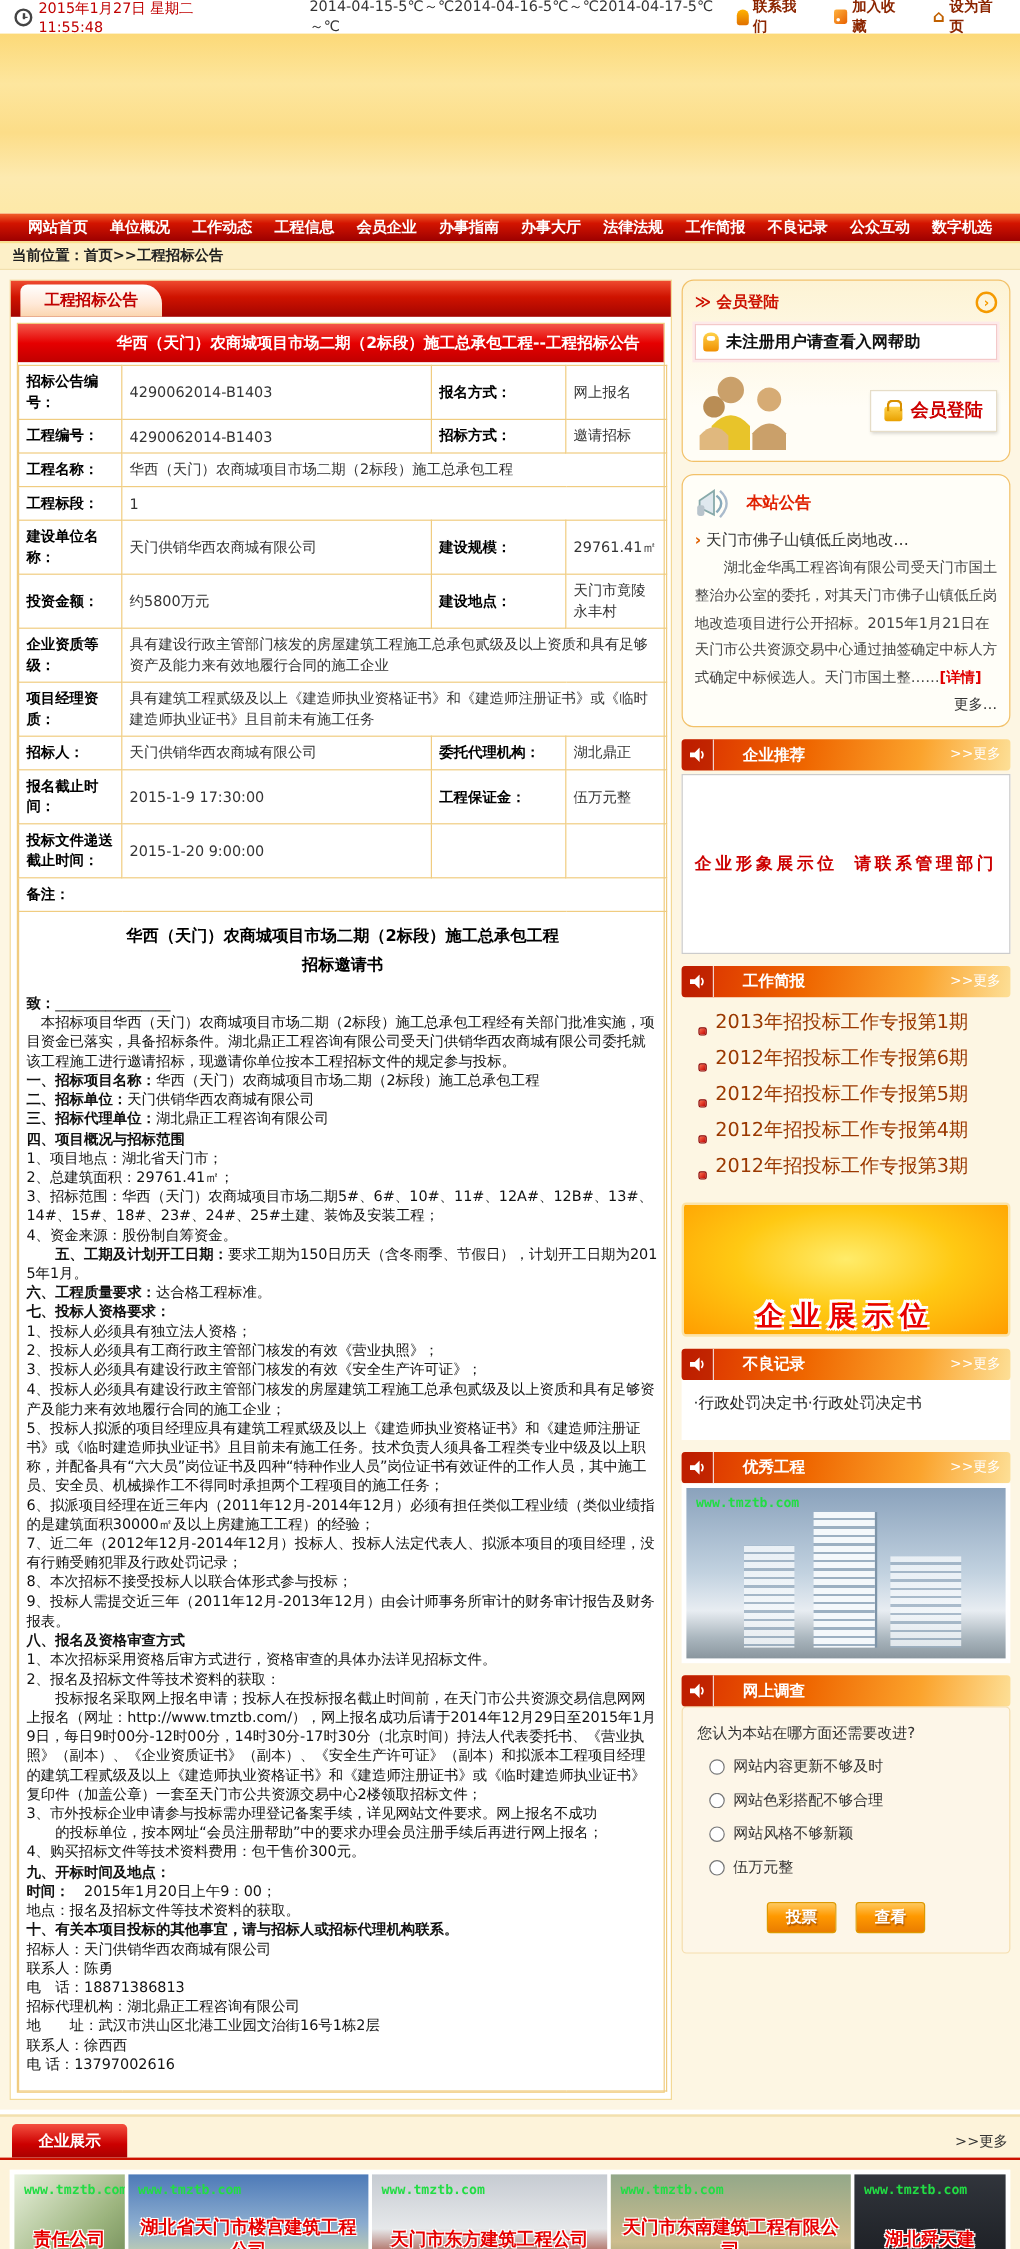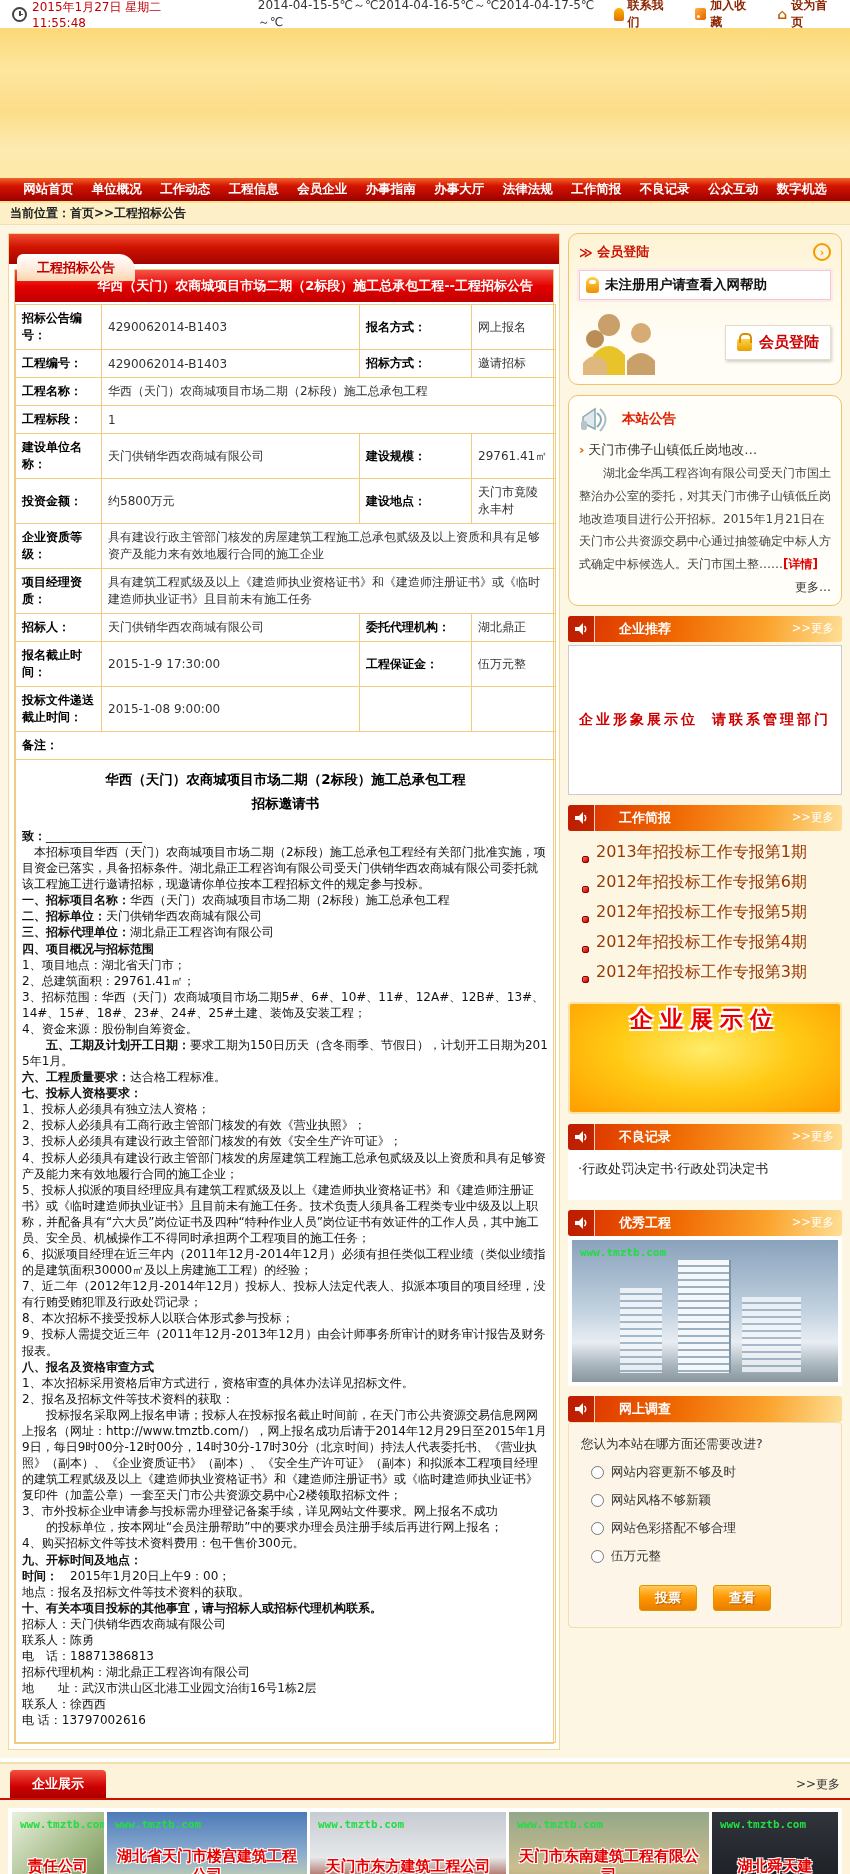--- a/index.html
+++ b/index.html
@@ -30,21 +30,21 @@
   .breadcrumb { height:22px; background:#fdf0c8; display:flex; align-items:center; padding:0 10px; font-size:12px; color:#222; font-weight:bold; border-bottom:1px solid #f2e0ae;}
 
   
   .main { display:flex; gap:8px; padding:8px; background:#fdf6e3; align-items:flex-start; }
   .left-col { width:552px; flex:0 0 auto; }
   .right-col { flex:1; display:flex; flex-direction:column; gap:10px; }
 
   
   .left-box { background:#fff; border:1px solid #f3d996; }
   .tabstrip { height:30px; background:linear-gradient(180deg,#ef4a30 0%,#cf1300 45%,#a30400 100%); position:relative; }
-  .tab { position:absolute; left:8px; top:20px; height:27px; line-height:27px; padding:0 20px; background:linear-gradient(180deg,#fff 0%,#ffe9d8 60%,#fbd5ae 100%); border-radius:6px 16px 0 0; color:#c00000; font-weight:bold; font-size:13px; }
+  .tab { position:absolute; left:8px; top:3px; height:27px; line-height:27px; padding:0 20px; background:linear-gradient(180deg,#fff 0%,#ffe9d8 60%,#fbd5ae 100%); border-radius:6px 16px 0 0; color:#c00000; font-weight:bold; font-size:13px; }
   .inner { margin:5px; border:1px solid #f0cc80; }
   .title-bar { background:linear-gradient(180deg,#f3574a 0%,#e60000 50%,#c00000 100%); color:#fff; font-weight:bold; font-size:13px; text-align:right; padding:7px 20px; border-bottom:2px solid #fff; }
   table.ann { width:100%; border-collapse:collapse; table-layout:fixed; font-size:12px; }
   table.ann td { border:1px solid #f0cc80; padding:5px 6px; color:#333; word-break:break-all; vertical-align:middle; }
   table.ann td.lbl { font-weight:bold; color:#000; }
   .remark-cell { padding:8px 6px 14px !important; }
   .remark-title { text-align:center; font-weight:bold; font-size:13.5px; color:#000; padding:3px 0; }
   .remark-gap { height:12px; }
   .remark-line { font-size:12px; color:#111; line-height:1.34; }
   .remark-line .lead { font-weight:bold; }
@@ -77,21 +77,21 @@
   .detail-link { color:#e00000; font-weight:bold; cursor:pointer; }
   .notice-more { text-align:right; font-size:12px; color:#333; margin-top:3px; cursor:pointer;}
 
   .rec-box { margin-top:3px; border:1px solid #ccc; background:#fff; height:150px; display:flex; align-items:center; justify-content:center; gap:14px; }
   .rec-line { color:#cc0000; font-weight:bold; font-size:14px; letter-spacing:3px; }
 
   .brief-list { padding:7px 2px 4px; }
   .brief-item { display:flex; align-items:flex-end; gap:7px; font-size:16px; color:#9a3800; padding:4.5px 0 4.5px 12px; cursor:pointer; }
   .bullet-sq { width:7px; height:7px; border-radius:2px; background:linear-gradient(135deg,#ff7050,#c00000); border:1px solid #8a0000; flex:0 0 auto;}
 
-  .banner-ad { height:112px; border:2px solid #fbe3a8; border-radius:4px; background:radial-gradient(ellipse at 50% 42%, #ffec6a 0%, #ffc913 48%, #ff9d00 100%); display:flex; align-items:flex-start; justify-content:center; cursor:pointer;}
+  .banner-ad { height:112px; border:2px solid #fbe3a8; border-radius:4px; background:radial-gradient(ellipse at 50% 42%, #ffec6a 0%, #ffc913 48%, #ff9d00 100%); display:flex; align-items:flex-end; justify-content:center; cursor:pointer;}
   .banner-ad-text { color:#e80000; font-size:23px; font-weight:bold; letter-spacing:7px; text-shadow:2px 2px 0 #fff,-2px -2px 0 #fff,2px -2px 0 #fff,-2px 2px 0 #fff,0 2px 0 #fff,0 -2px 0 #fff; }
 
   .bad-list { background:#fff; padding:8px 10px 22px; }
   .bad-item { font-size:13px; color:#222; padding:5px 0; cursor:pointer; }
 
   .exc-box { background:#fff; padding:4px; }
   .building-img { height:142px; position:relative; overflow:hidden; background:linear-gradient(180deg,#8aa2bc 0%,#c2d2e0 50%,#e8edf2 72%,#aab6be 88%,#8a969e 100%); }
   .watermark { position:absolute; top:6px; left:8px; color:#22dd44; font-size:11px; font-weight:bold; font-family:"DejaVu Sans Mono",monospace; z-index:3;}
   .bld { position:absolute; background:repeating-linear-gradient(180deg,#f4f8fb 0 5px,#9cb0c2 5px 7px); }
   .bld.b1 { left:40%; top:14%; width:19%; height:80%; box-shadow:2px 0 0 #7e94a8;}
@@ -226,21 +226,21 @@
                   <td>湖北鼎正</td>
                 </tr>
                 <tr>
                   <td class="lbl">报名截止时间：</td>
                   <td>2015-1-9 17:30:00</td>
                   <td class="lbl">工程保证金：</td>
                   <td>伍万元整</td>
                 </tr>
                 <tr>
                   <td class="lbl">投标文件递送截止时间：</td>
-                  <td>2015-1-08 9:00:00</td>
+                  <td>2015-1-20 9:00:00</td>
                   <td class="lbl"></td>
                   <td></td>
                 </tr>
                 <tr>
                   <td class="lbl" colspan="4">备注：</td>
                 </tr>
                 <tr>
                   <td class="remark-cell" colspan="4">
                     <div class="remark-title">华西（天门）农商城项目市场二期（2标段）施工总承包工程</div>
                     <div class="remark-title">招标邀请书</div>
@@ -440,25 +440,25 @@
       </div>
       <div class="poll-box">
         <div class="poll-q">您认为本站在哪方面还需要改进?</div>
         <div id="poll-opts">
             <label class="poll-opt">
               <input type="radio" name="poll-option" style="">
               <span>网站内容更新不够及时</span>
             </label>
             <label class="poll-opt">
               <input type="radio" name="poll-option" style="">
-              <span>网站风格不够新颖</span>
+              <span>网站色彩搭配不够合理</span>
             </label>
             <label class="poll-opt">
               <input type="radio" name="poll-option" style="">
-              <span>网站色彩搭配不够合理</span>
+              <span>网站风格不够新颖</span>
             </label>
             <label class="poll-opt">
               <input type="radio" name="poll-option" style="">
               <span>伍万元整</span>
             </label>
           </div>
         <div class="poll-btns">
           <button class="poll-btn">投票</button>
           <button class="poll-btn">查看</button>
         </div>

